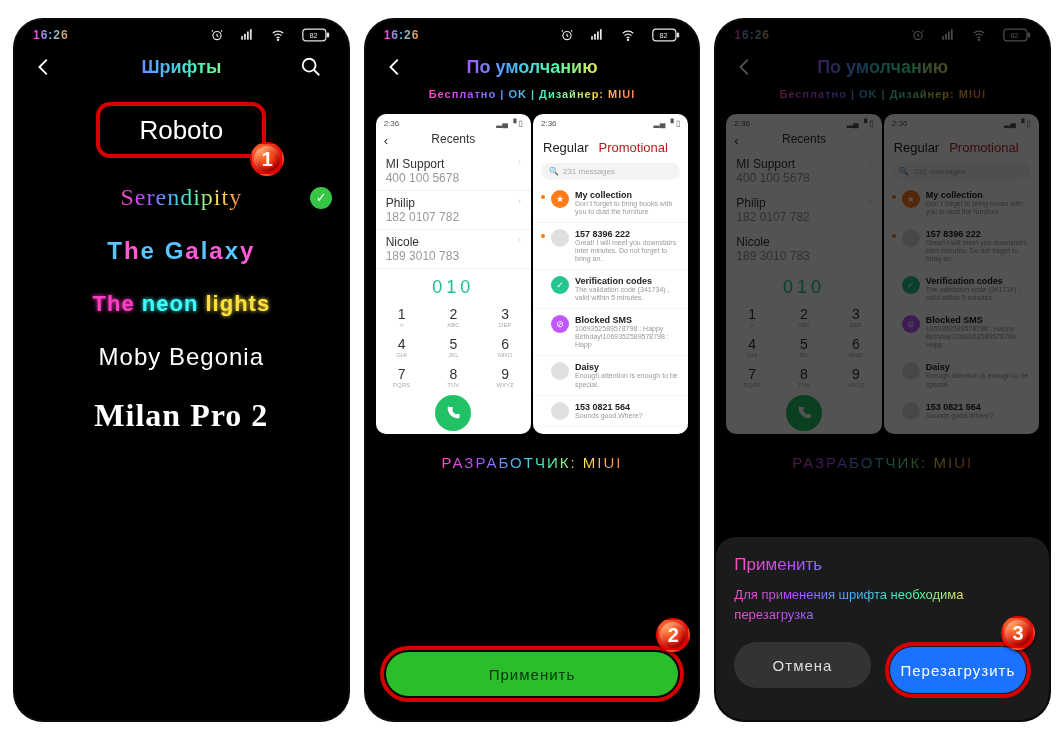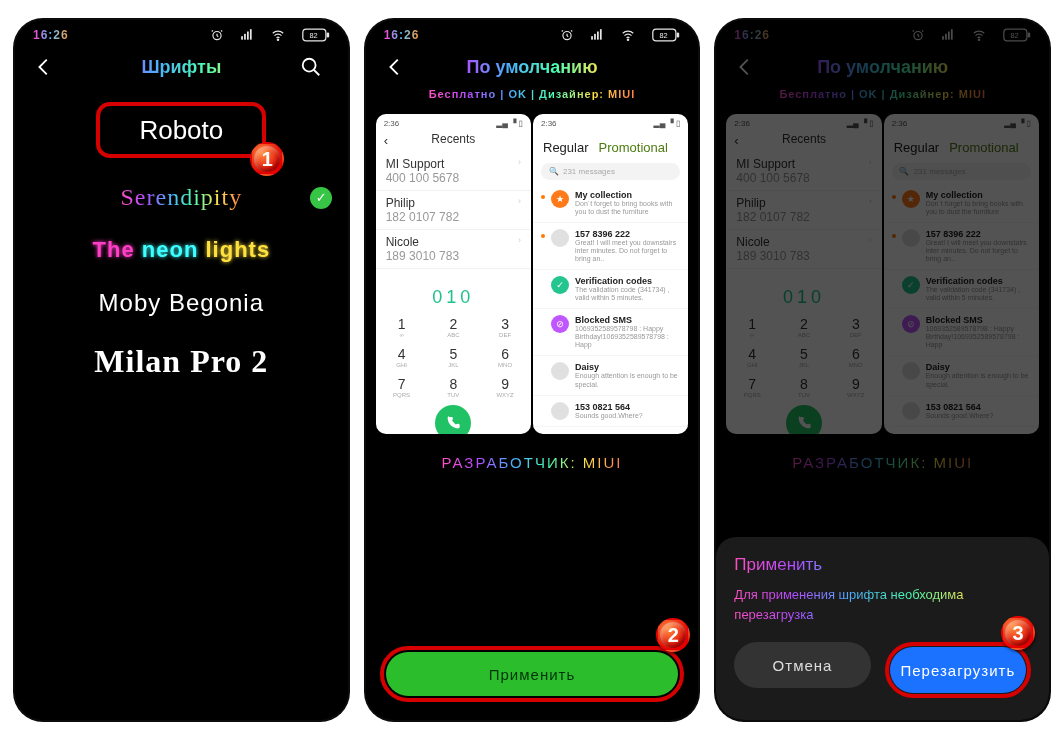--- a/index.html
+++ b/index.html
@@ -46,30 +46,30 @@
   
   .previews { display:flex; gap:2px; padding:8px 10px; margin-top:6px; }
   .pcard { background:#fff; color:#333; border-radius:10px; width:50%; height:320px; font-size:9px; overflow:hidden; position:relative; }
   .pcard .pstatus { display:flex; justify-content:space-between; padding:5px 8px 2px; font-size:8px; color:#555; }
   .pcard .ptitle { text-align:center; font-size:12px; font-weight:500; padding:2px 0 6px; position:relative; }
   .pbackarr{ position:absolute; left:8px; top:3px; font-size:13px; }
   .pcard .row-it { display:flex; justify-content:space-between; padding:5px 10px; border-bottom:1px solid #f1f1f1; }
   .row-it .rname{font-weight:500;font-size:12px}
   .row-it .sub{color:#999;font-size:12px}
   .row-it .chev{color:#ccc}
-  .dial { margin-top:14px; }
+  .dial { margin-top:4px; }
   .dial .disp{ text-align:center; font-size:18px; color:#20c28a; letter-spacing:4px; padding:4px 0;}
   .dial .grid{ display:grid; grid-template-columns:repeat(3,1fr); }
   .dial .key{ text-align:center; padding:4px 0; }
   .dial .key .n{font-size:14px;color:#333}
   .dial .key .l{font-size:6px;color:#aaa}
   .dial .call{ width:36px;height:36px;background:#20c265;border-radius:50%;margin:3px auto 0;display:flex;align-items:center;justify-content:center;color:#fff;font-size:16px;}
 
   .tabs { display:flex; gap:10px; padding:10px 10px 4px; font-size:13px; }
-  .tabs .reg{color:#222}.tabs .pro{color:#4d7c0f}
+  .tabs .reg{color:#222}.tabs .pro{color:#b91c1c}
   .search-bar{ margin:4px 8px; background:#f3f3f3; border-radius:12px; padding:4px 8px; font-size:8px; color:#aaa; display:flex; align-items:center; gap:4px;}
   .msg{display:flex;gap:6px;padding:6px 8px;border-bottom:1px solid #f5f5f5}
   .dot{width:4px;height:4px;border-radius:2px;background:#ff7b00;margin-top:5px;flex:none}
   .dot.none{background:transparent}
   .mi{width:18px;height:18px;border-radius:50%;flex:none;display:flex;align-items:center;justify-content:center;color:#fff;font-size:9px}
   .msg .tx .h{font-size:9px;font-weight:600;color:#222}
   .msg .tx .s{font-size:7px;color:#999;line-height:1.15}
 
   .dev { text-align:center; margin-top:12px; font-size:15px; letter-spacing:2px; }
 
@@ -146,20 +146,21 @@
       <div class="badge" style="right:-18px;bottom:-18px">
             <span>1</span>
           </div>
     </div>
 
     <div class="serendip-row" style="position:relative">
       <span class="font-item serendip rainbow">Serendipity</span>
       <span class="applied">✓</span>
     </div>
 
+    <span class="font-item galaxy"><span class="b">T</span><span class="y">h</span><span class="b">e</span> <span class="b">G</span><span class="y">a</span><span class="b">l</span><span class="y">a</span><span class="b">x</span><span class="y">y</span></span>
 
     <span class="font-item neon"><span class="p">The</span> <span class="c">neon</span> <span class="y">lights</span></span>
 
     <span class="font-item moby">Moby Begonia</span>
     <span class="font-item milan">Milan Pro 2</span>
   </div>
 </div>
 
 <div class="phone">
   <div class="status">

